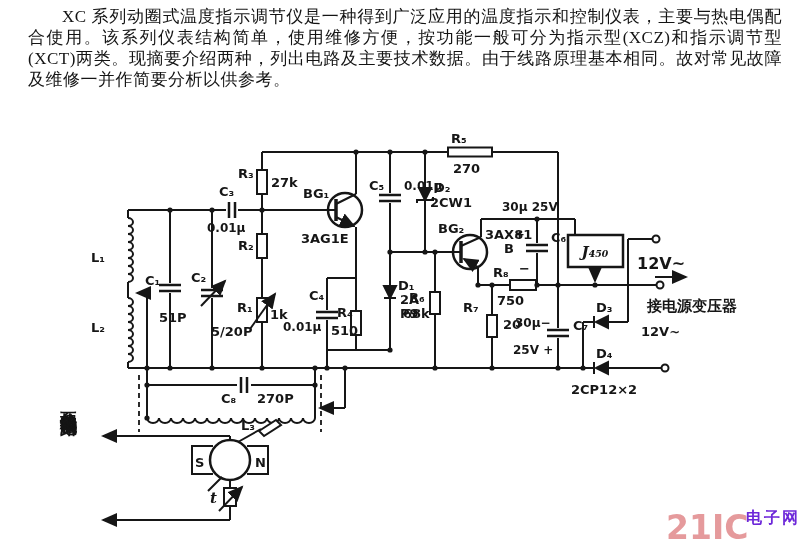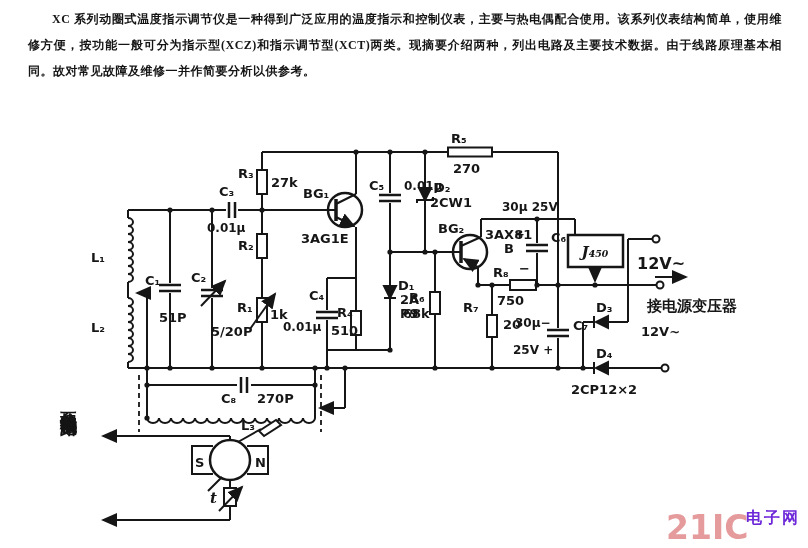--- a/index.html
+++ b/index.html
@@ -3,21 +3,21 @@
 <meta charset="utf-8">
 <style>
   html,body{margin:0;padding:0;}
   body{
     width:808px;height:548px;position:relative;overflow:hidden;
     background:#ffffff;color:#141414;
     font-family:"Liberation Serif","DejaVu Serif",serif;
   }
   .intro{
     position:absolute;left:28px;top:6px;width:754px;
-    font-size:12px;line-height:26px;font-weight:bold;
+    font-size:17px;line-height:21px;font-weight:normal;
     text-align:justify;text-indent:2em;letter-spacing:0.5px;
   }
   .schematic{position:absolute;left:55px;top:130px;}
   .lbl{font:bold 13px "DejaVu Sans",sans-serif;fill:#161616;}
   .sm{font:bold 12px "DejaVu Sans",sans-serif;fill:#161616;}
   .big{font:bold 16px "DejaVu Sans",sans-serif;fill:#161616;}
   .cjk{font:bold 15px "Liberation Serif","DejaVu Serif",serif;fill:#161616;}
   .script{font:italic bold 15px "DejaVu Serif",serif;fill:#161616;}
   .side-note{
     position:absolute;left:57px;top:398px;height:152px;

